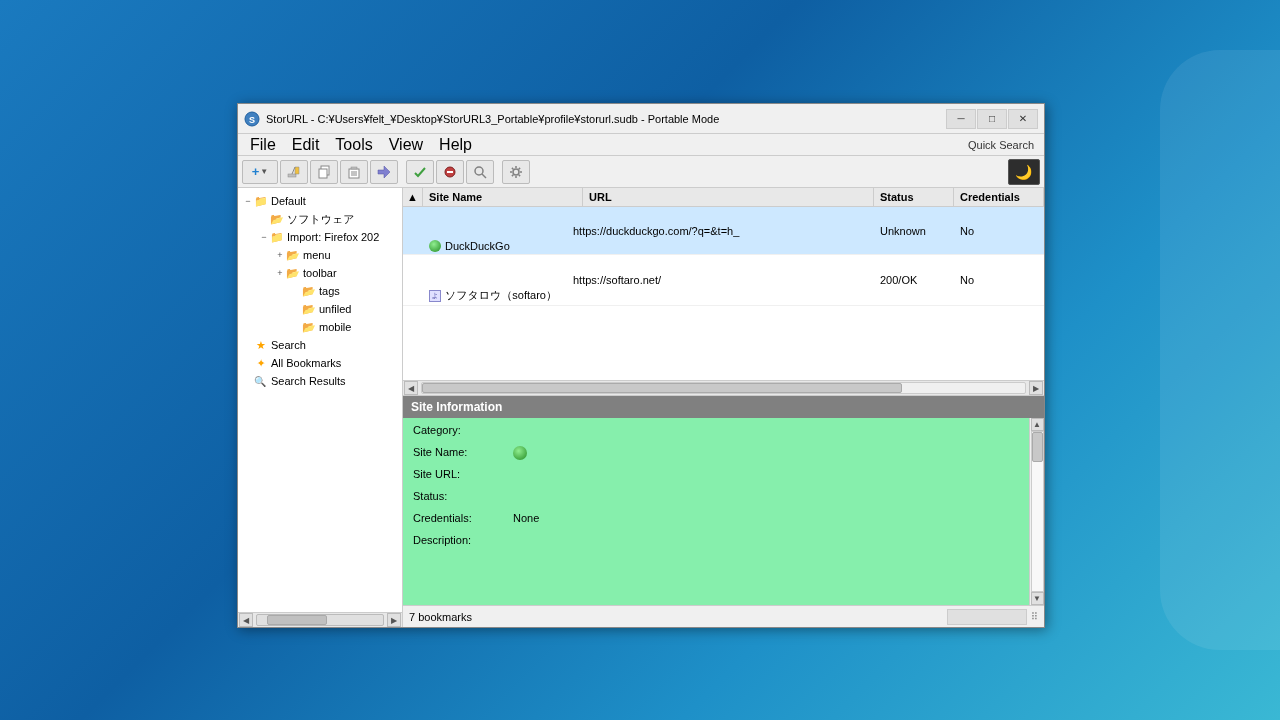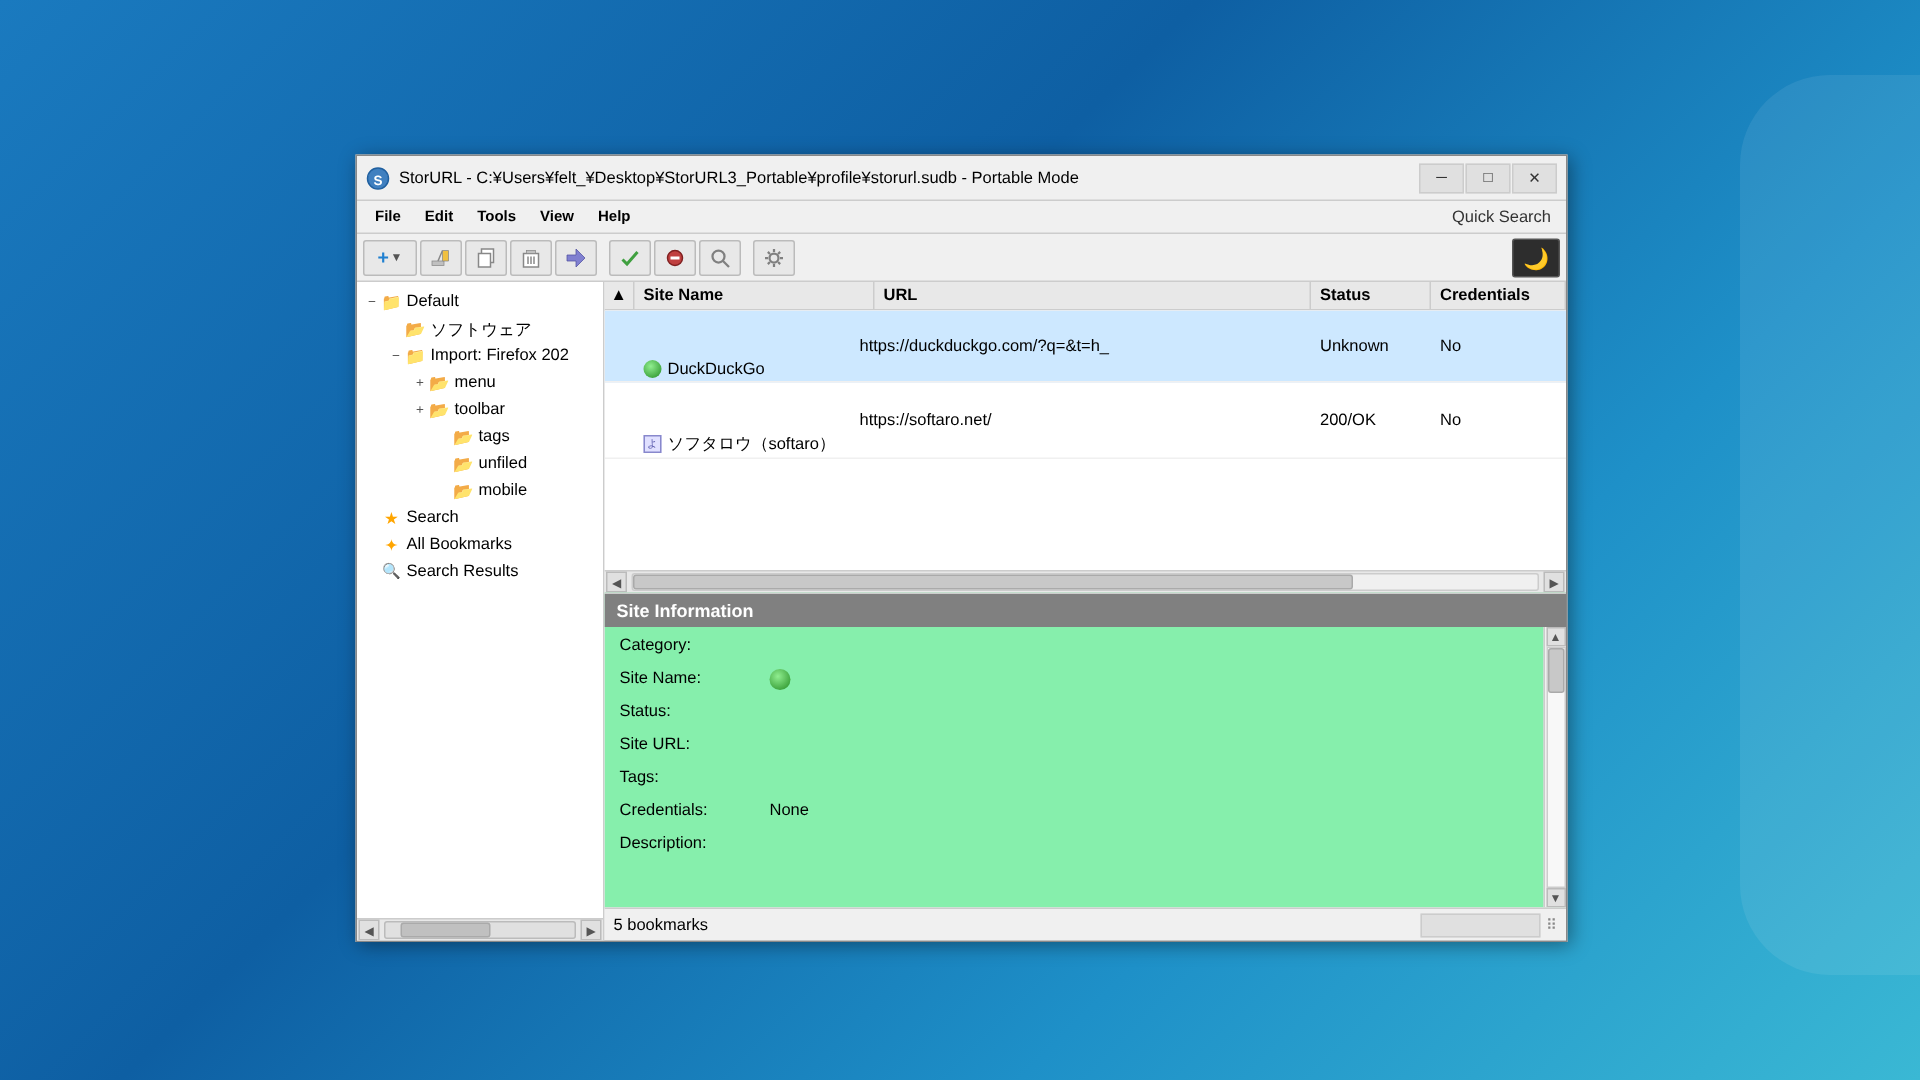--- a/index.html
+++ b/index.html
@@ -84,25 +84,24 @@
       height: 22px;
       background: #f0f0f0;
       display: flex;
       align-items: center;
       padding: 0 4px;
       border-bottom: 1px solid #ccc;
       flex-shrink: 0;
     }
     .menu-item {
       padding: 2px 8px;
-      font-size: 10px;
+      font-size: 16px;
       color: #000;
       cursor: pointer;
       white-space: nowrap;
-      font-weight: bold;
     }
     .menu-spacer { flex: 1; }
     .quick-search-label {
       font-size: 11px;
       color: #333;
       padding-right: 6px;
     }
 
     
     .toolbar {
@@ -741,33 +740,29 @@
             </div>
 
             <div class="site-info-row">
               <span class="site-info-label">Site Name:</span>
               <div class="site-info-value">
                 <div class="site-name-globe"></div>
               </div>
             </div>
 
             <div class="site-info-row">
+              <span class="site-info-label">Site URL:</span>
+              <span class="site-info-value"></span>
+            </div>
+
+            <div class="site-info-row">
               <span class="site-info-label">Status:</span>
               <span class="site-info-value"></span>
             </div>
 
-            <div class="site-info-row">
-              <span class="site-info-label">Site URL:</span>
-              <span class="site-info-value"></span>
-            </div>
-
-            <div class="site-info-row">
-              <span class="site-info-label">Tags:</span>
-              <span class="site-info-value"></span>
-            </div>
 
             <div class="site-info-row">
               <span class="site-info-label">Credentials:</span>
               <span class="site-info-value">None</span>
             </div>
 
             <div class="site-info-row">
               <span class="site-info-label">Description:</span>
               <span class="site-info-value"></span>
             </div>
@@ -778,21 +773,21 @@
             <div class="vscroll-arrow">▲</div>
             <div class="vscroll-track">
               <div class="vscroll-thumb"></div>
             </div>
             <div class="vscroll-arrow">▼</div>
           </div>
         </div>
       </div>
 
       <div class="status-bar">
-        <span class="status-text">5 bookmarks</span>
+        <span class="status-text">7 bookmarks</span>
         <div class="status-right"></div>
         <span class="status-grip">⠿</span>
       </div>
 
     </div>
   </div>
 
 </div>
 
 </body></html>

